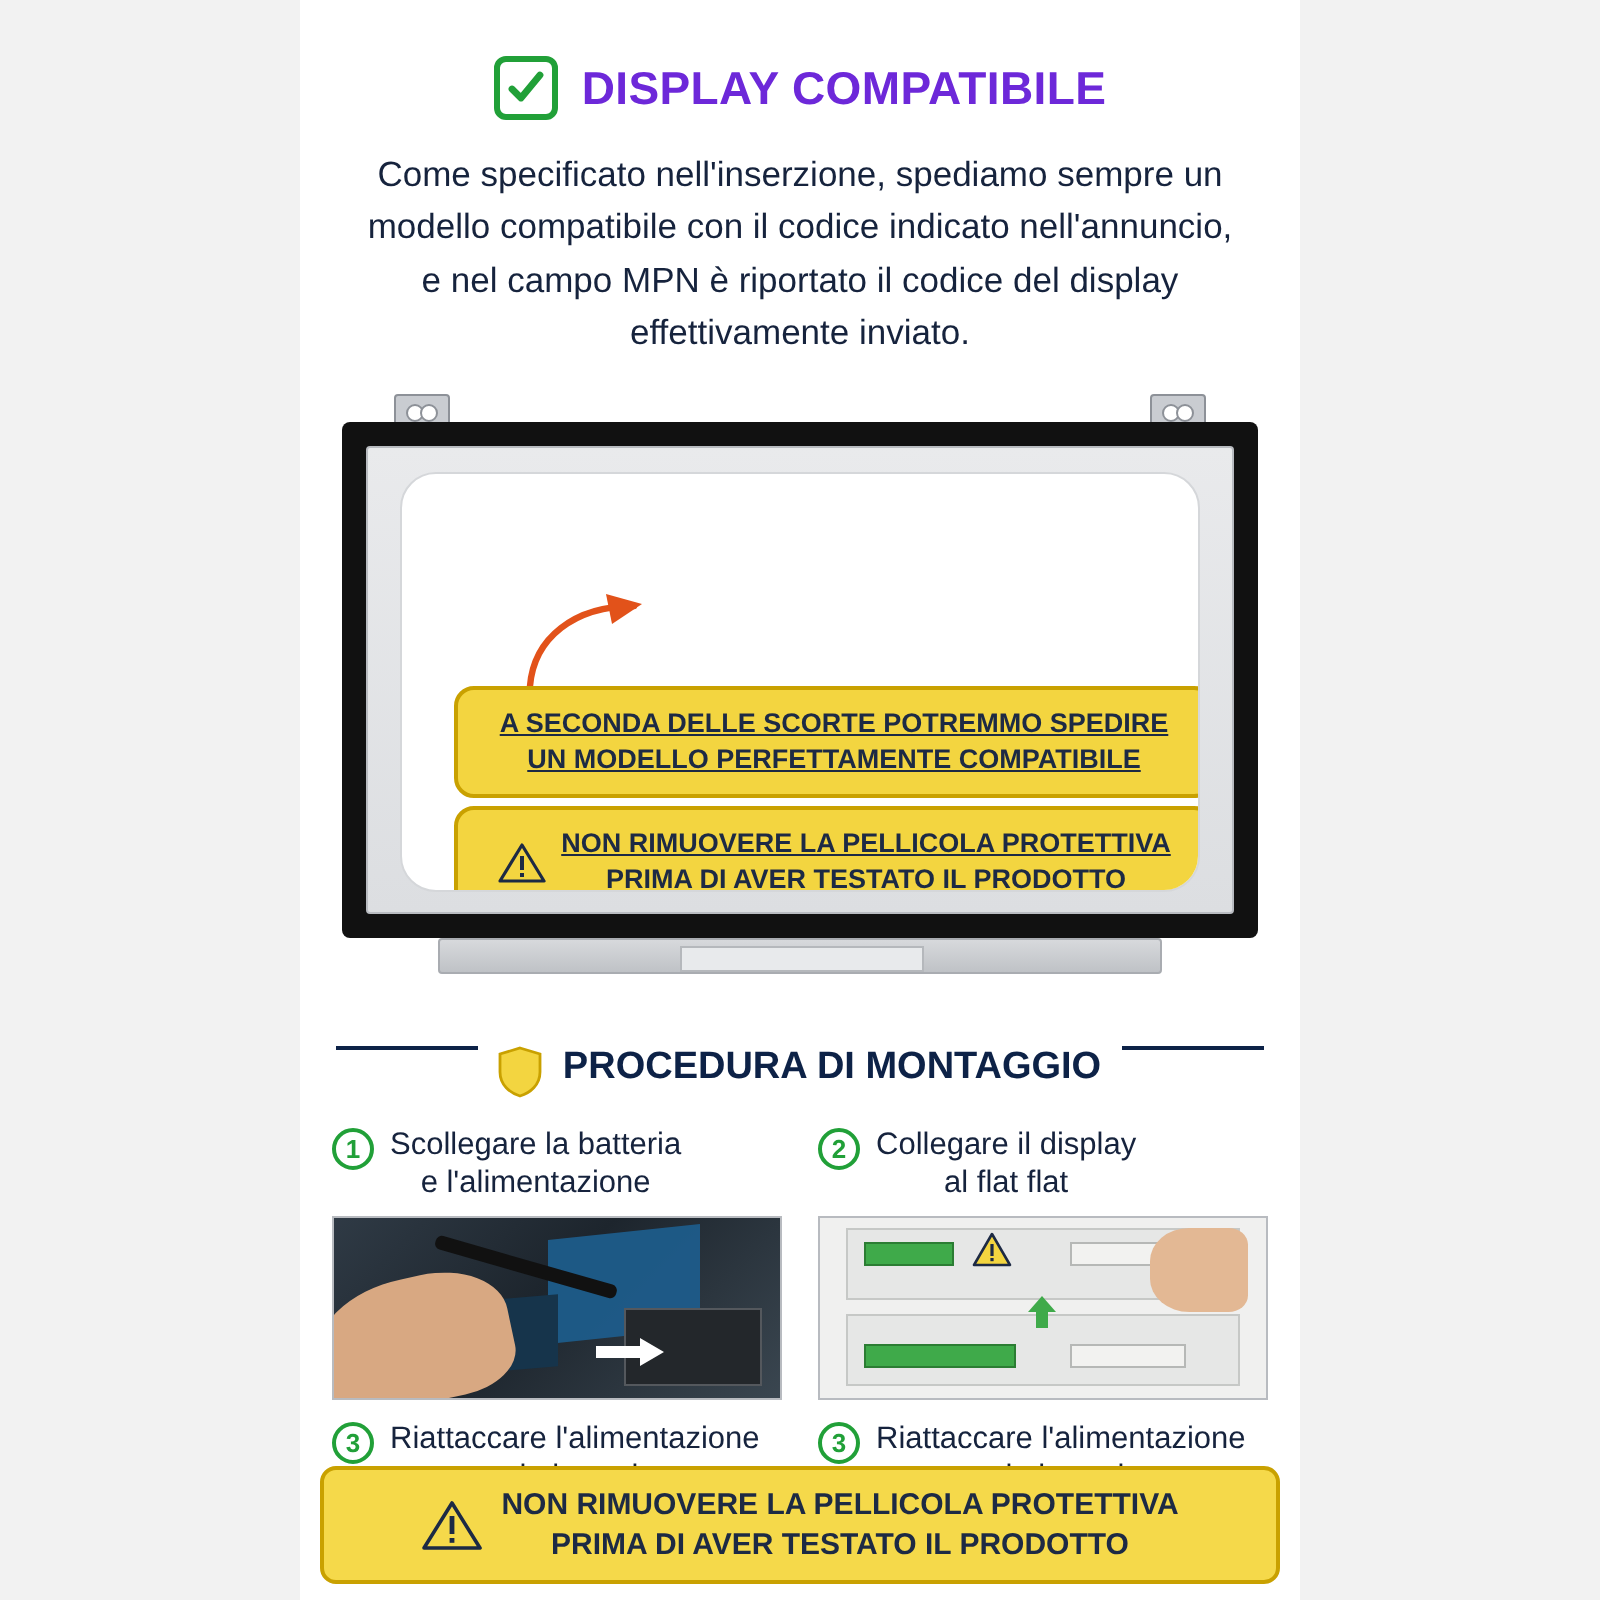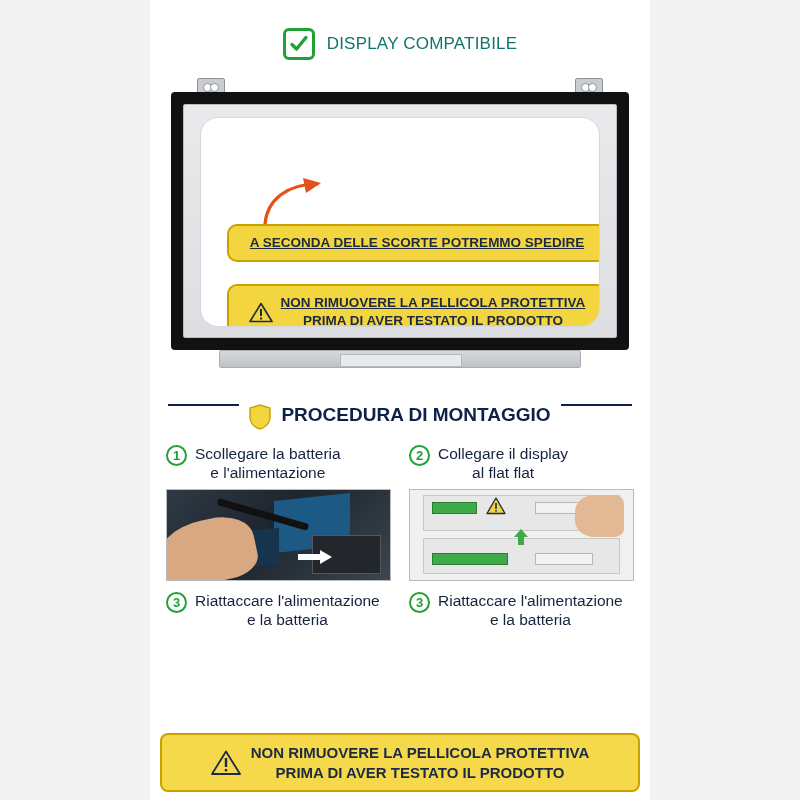--- a/index.html
+++ b/index.html
@@ -53,23 +53,23 @@
     border-radius: 6px;
     background: #ffffff;
     border: 3px solid #21a038;
     display: flex;
     align-items: center;
     justify-content: center;
     box-sizing: border-box;
   }
   .check-box-icon svg { display: block; }
   .header-title {
-    font-size: 17px;
-    font-weight: normal;
-    color: #0f766e;
+    font-size: 23px;
+    font-weight: bold;
+    color: #6d28d9;
     letter-spacing: 0.2px;
   }
 
   .intro {
     margin: 14px 16px 0 16px;
     text-align: center;
     font-size: 17.5px;
     line-height: 1.5;
     color: #16233d;
   }
@@ -421,36 +421,43 @@
 
     <div class="header">
       <span class="check-box-icon">
         <svg width="20" height="20" viewBox="0 0 20 20">
           <path d="M3 10.5 L7.5 15 L17 3.5" fill="none" stroke="#21a038" stroke-width="3.4" stroke-linecap="round" stroke-linejoin="round"></path>
         </svg>
       </span>
       <span class="header-title">DISPLAY COMPATIBILE</span>
     </div>
 
+    <div class="intro">
+      <div>Come specificato nell'inserzione, spediamo sempre un</div>
+      <div>modello compatibile con il codice indicato nell'annuncio,</div>
+      <div>e nel campo MPN è riportato il codice del display</div>
+      <div>effettivamente inviato.</div>
+    </div>
 
     <div class="display-wrap">
       <div class="bracket bl"></div>
       <div class="bracket br"></div>
 
       <div class="panel">
         <div class="panel-screen">
           <div class="panel-inner">
 
             <svg class="arrow-curve" viewBox="0 0 70 52">
               <path d="M4 48 C6 24, 26 8, 56 8" fill="none" stroke="#e2521a" stroke-width="3.2" stroke-linecap="round"></path>
               <path d="M42 2 L60 7 L45 17 Z" fill="#e2521a"></path>
             </svg>
 
             <div class="yellow-box b1">
               <div>A SECONDA DELLE SCORTE POTREMMO SPEDIRE</div>
+              <div>UN MODELLO PERFETTAMENTE COMPATIBILE</div>
             </div>
 
             <div class="yellow-box b2">
               <svg class="warn-tri" viewBox="0 0 24 21">
                 <path d="M12 1.5 L23 19.5 L1 19.5 Z" fill="#f3d540" stroke="#1d2a44" stroke-width="1.6" stroke-linejoin="round"></path>
                 <rect x="11" y="7" width="2" height="7" fill="#1d2a44"></rect>
                 <rect x="11" y="15.5" width="2" height="2" fill="#1d2a44"></rect>
               </svg>
               <div>
                 <div>NON RIMUOVERE LA PELLICOLA PROTETTIVA</div>

